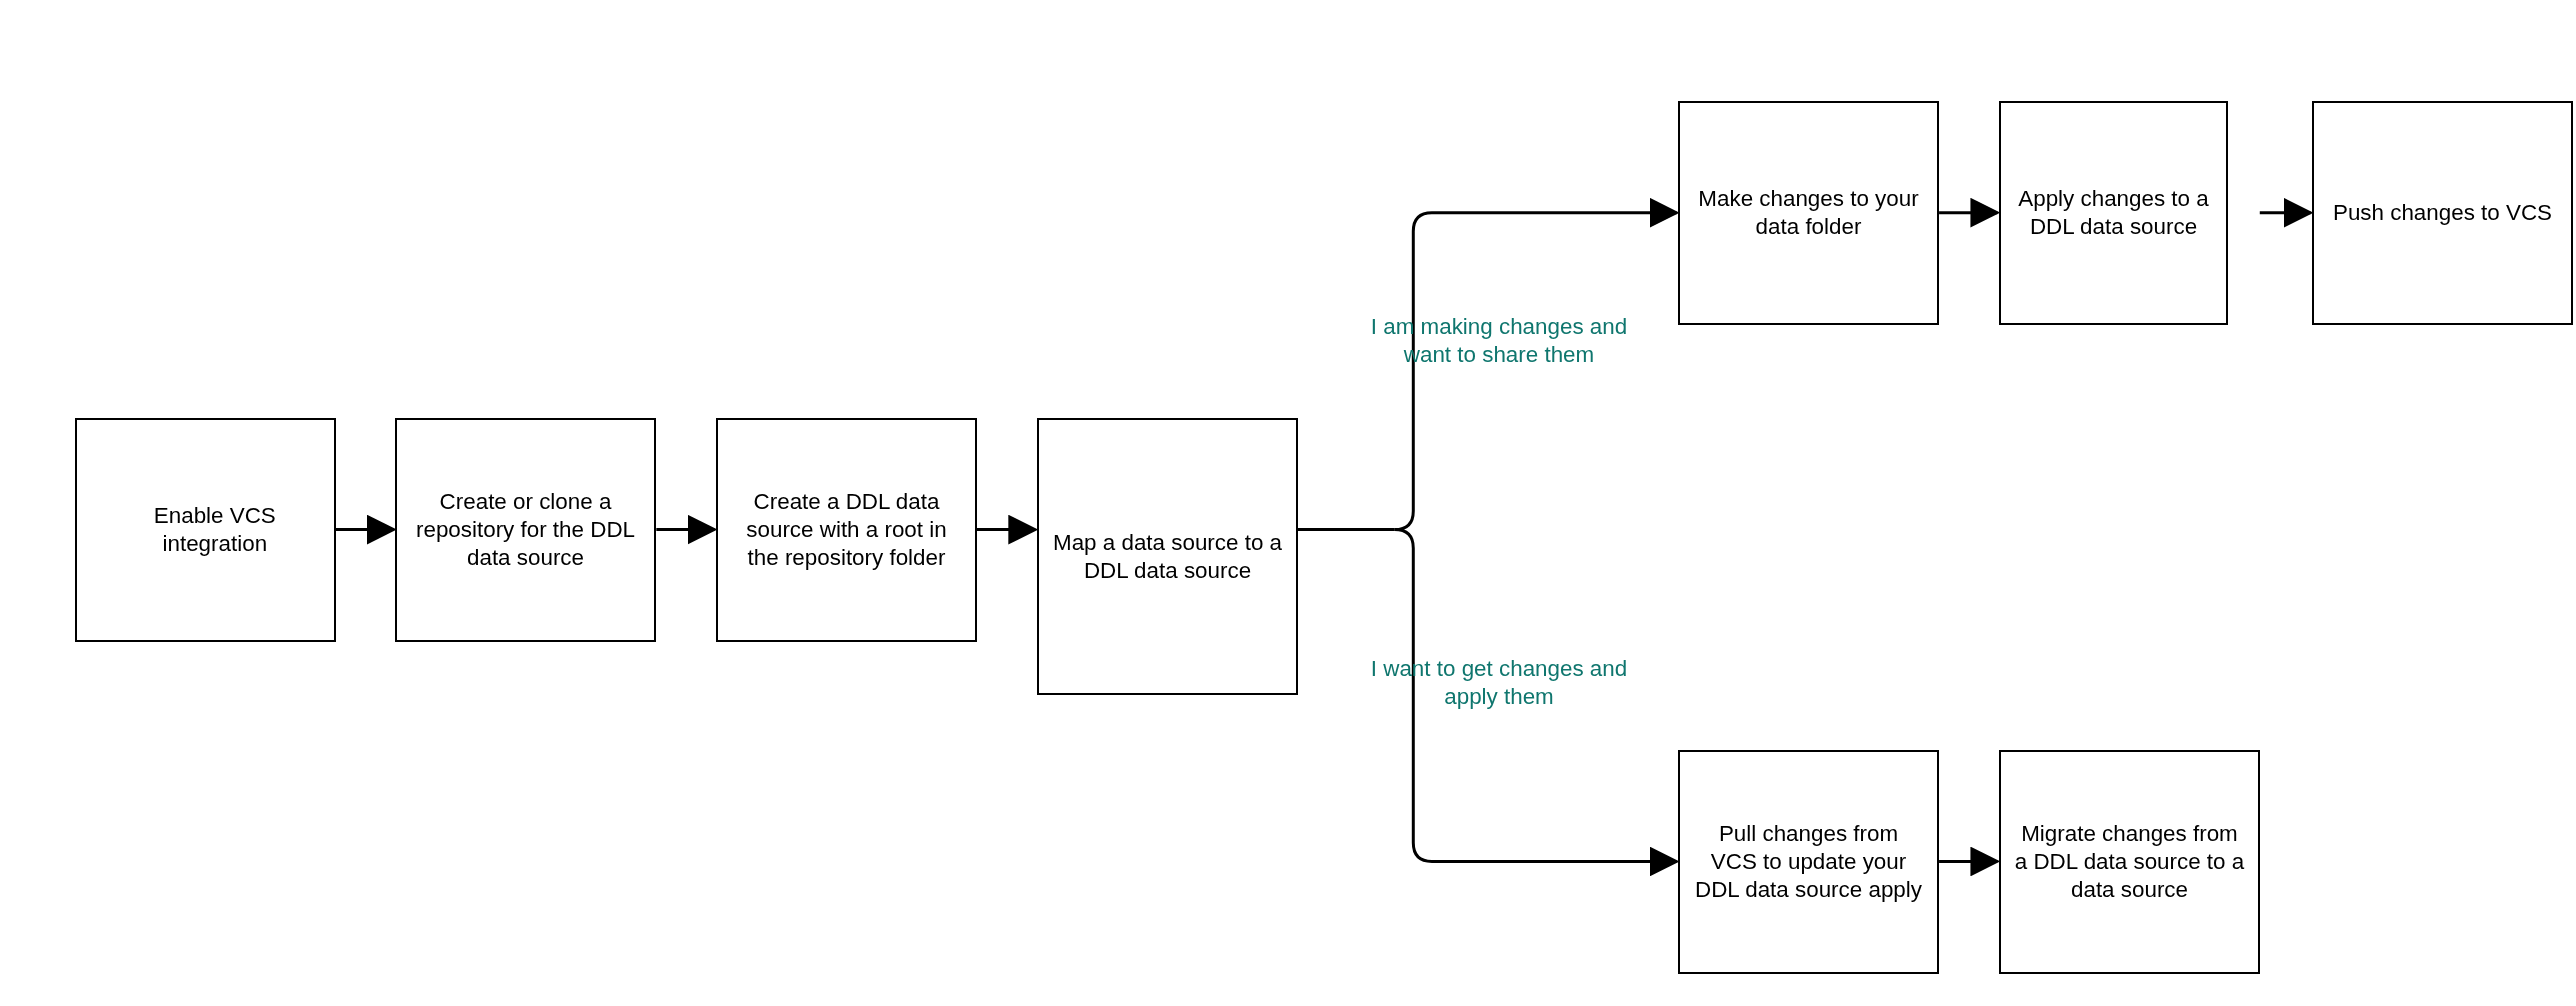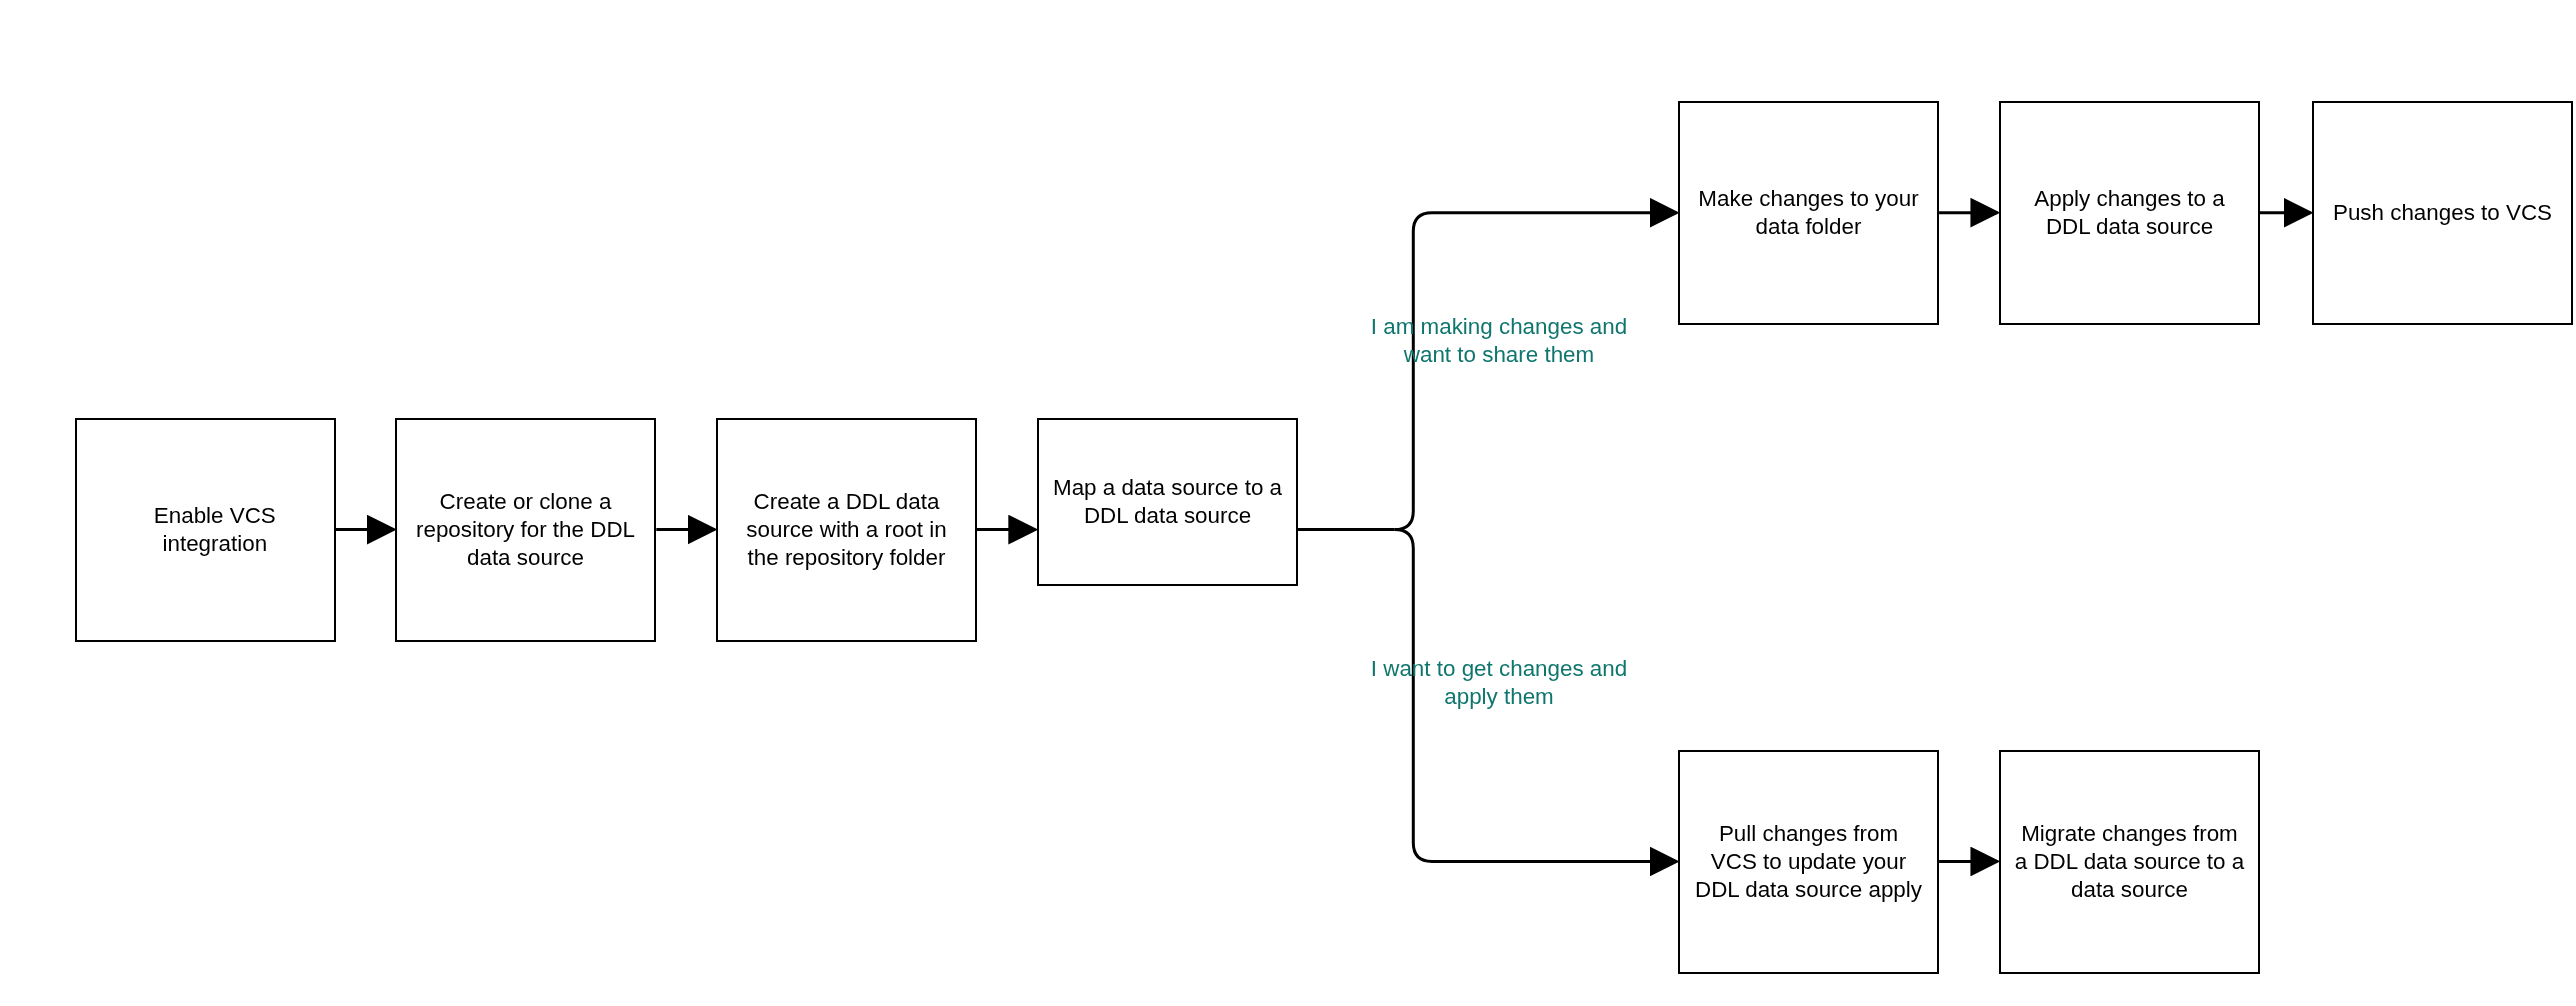--- a/index.html
+++ b/index.html
@@ -73,28 +73,28 @@
 
   <div class="node" style="left:75px;  top:418px;  width:261px; height:224px;padding-left:32px;">
       <span>Enable VCS integration</span>
     </div>
   <div class="node" style="left:395px;  top:418px;  width:261px; height:224px;">
       <span>Create or clone a repository for the DDL data source</span>
     </div>
   <div class="node" style="left:716px;  top:418px;  width:261px; height:224px;">
       <span>Create a DDL data source with a root in the repository folder</span>
     </div>
-  <div class="node" style="left:1037px; top:418px;  width:261px; height:168px;">
+  <div class="node" style="left:1037px; top:418px;  width:261px; height:277px;">
       <span>Map a data source to a DDL data source</span>
     </div>
 
   <div class="node" style="left:1678px; top:101px;  width:261px; height:224px;">
       <span>Make changes to your data folder</span>
     </div>
-  <div class="node" style="left:1999px; top:101px;  width:261px; height:224px;">
+  <div class="node" style="left:1999px; top:101px;  width:229px; height:224px;">
       <span>Apply changes to a DDL data source</span>
     </div>
   <div class="node" style="left:2312px; top:101px;  width:261px; height:224px;">
       <span>Push changes to VCS</span>
     </div>
 
   <div class="node" style="left:1678px; top:750px; width:261px; height:224px;">
       <span>Pull changes from VCS to update your DDL data source apply</span>
     </div>
   <div class="node" style="left:1999px; top:750px; width:261px; height:224px;">

